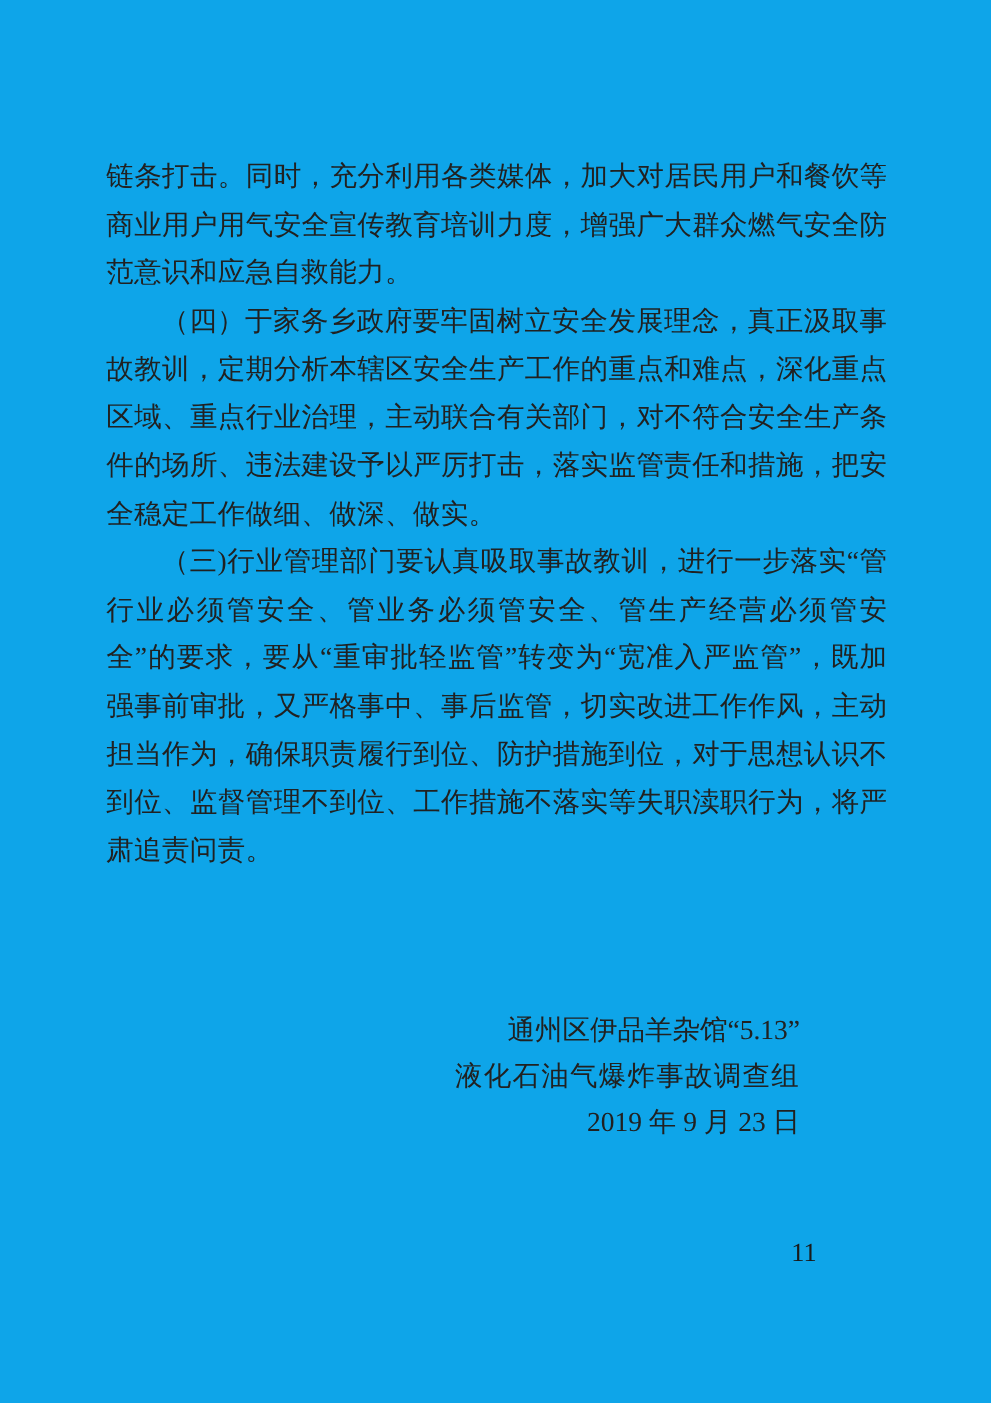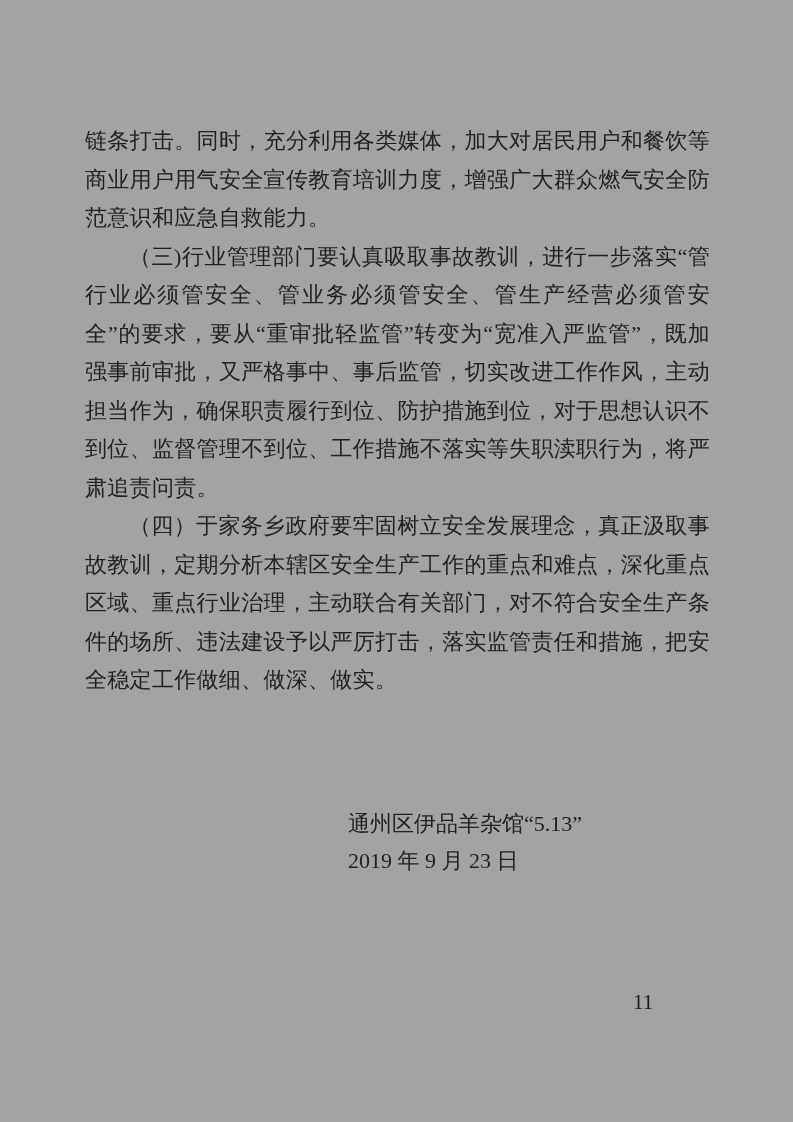--- a/index.html
+++ b/index.html
@@ -10,21 +10,21 @@
     width: 793px;
     height: 1122px;
     background: #ffffff;
     position: relative;
     overflow: hidden;
     font-family: "Liberation Serif", "DejaVu Serif", serif;
   }
   .page {
     position: absolute;
     inset: 0;
-    background: #a3a3a3;
+    background: #0ea5e9;
   }
   .body-text {
     position: absolute;
     left: 85px;
     top: 122px;
     width: 625px;
     font-size: 22px;
     line-height: 38.5px;
     letter-spacing: 0.3px;
     color: #212121;
@@ -36,21 +36,21 @@
     text-indent: 2em;
   }
   .body-text p.no-indent {
     text-indent: 0;
   }
   .signature {
     position: absolute;
     left: 348px;
     top: 805px;
     width: 292px;
-    text-align: left;
+    text-align: right;
     font-size: 22px;
     line-height: 37px;
     color: #212121;
   }
   .signature .sig-line2 {
     letter-spacing: 1px;
   }
   .page-number {
     position: absolute;
     left: 633px;
@@ -59,24 +59,25 @@
     color: #1a1a1a;
   }
 </style>
 </head>
 <body>
 
 <div class="page">
 
   <div class="body-text">
     <p class="no-indent">链条打击。同时，充分利用各类媒体，加大对居民用户和餐饮等商业用户用气安全宣传教育培训力度，增强广大群众燃气安全防范意识和应急自救能力。</p>
+    <p>（四）于家务乡政府要牢固树立安全发展理念，真正汲取事故教训，定期分析本辖区安全生产工作的重点和难点，深化重点区域、重点行业治理，主动联合有关部门，对不符合安全生产条件的场所、违法建设予以严厉打击，落实监管责任和措施，把安全稳定工作做细、做深、做实。</p>
     <p>（三)行业管理部门要认真吸取事故教训，进行一步落实“管行业必须管安全、管业务必须管安全、管生产经营必须管安全”的要求，要从“重审批轻监管”转变为“宽准入严监管”，既加强事前审批，又严格事中、事后监管，切实改进工作作风，主动担当作为，确保职责履行到位、防护措施到位，对于思想认识不到位、监督管理不到位、工作措施不落实等失职渎职行为，将严肃追责问责。</p>
-    <p>（四）于家务乡政府要牢固树立安全发展理念，真正汲取事故教训，定期分析本辖区安全生产工作的重点和难点，深化重点区域、重点行业治理，主动联合有关部门，对不符合安全生产条件的场所、违法建设予以严厉打击，落实监管责任和措施，把安全稳定工作做细、做深、做实。</p>
   </div>
 
   <div class="signature">
     <div class="sig-line1">通州区伊品羊杂馆“5.13”</div>
+    <div class="sig-line2">液化石油气爆炸事故调查组</div>
     <div class="sig-date">2019 年 9 月 23 日</div>
   </div>
 
   <div class="page-number">11</div>
 
 </div>
 
 </body></html>

